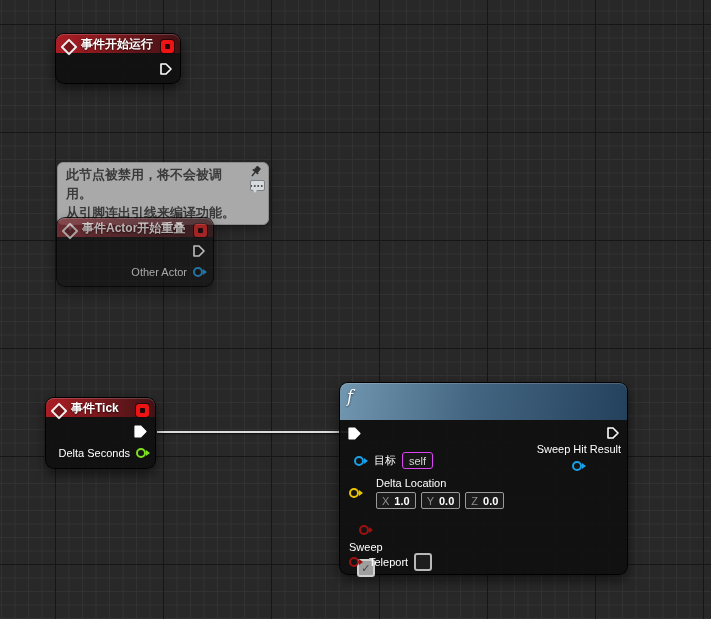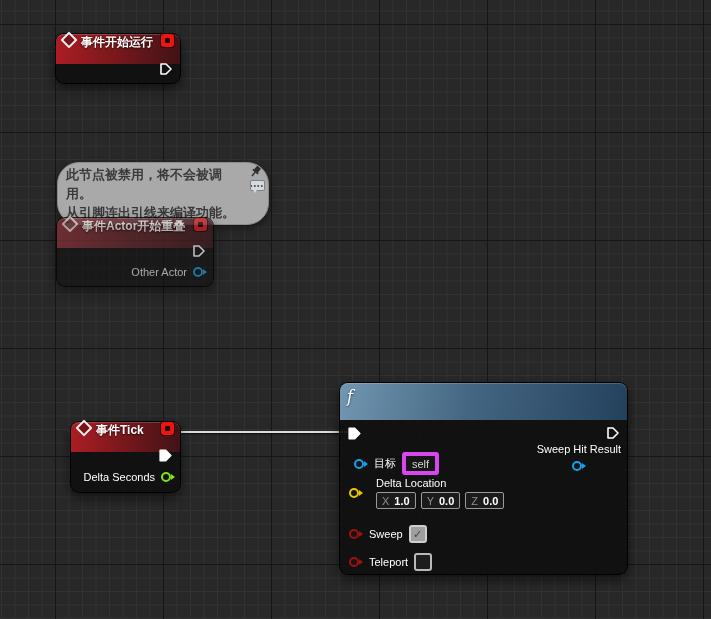--- a/index.html
+++ b/index.html
@@ -14,21 +14,21 @@
       linear-gradient(90deg,#323232 1px, transparent 1px);
     background-size:108px 108px,108px 108px,13.5px 13.5px,13.5px 13.5px;
     background-position:55px 24px;
   }
   .node{
     position:absolute;background:rgba(16,16,16,0.93);
     border:1px solid rgba(0,0,0,0.9);border-radius:9px;
     box-shadow:0 5px 12px rgba(0,0,0,0.55);
   }
   .hdr{
-    display:flex;align-items:flex-start;gap:6px;height:30px;
+    display:flex;align-items:flex-end;gap:6px;height:19px;
     padding:0 6px 0 7px;border-radius:8px 8px 0 0;
     box-shadow:inset 0 1px 0 rgba(255,255,255,0.18);
   }
   .hdr-event{background:linear-gradient(to right,#ab1d24 0%,#7c181d 45%,#401316 100%);}
   .hdr-event-dim{background:linear-gradient(to right,#7e3036 0%,#5d262b 45%,#3a1c1f 100%);}
   .hdr-fn{
     height:34px;align-items:flex-start;padding-top:3px;
     background:linear-gradient(100deg,#7297b1 0%,#446682 45%,#24415c 100%);
   }
   .ntitle{color:#fff;font-size:12px;font-weight:bold;text-shadow:0 1px 2px rgba(0,0,0,0.7);white-space:nowrap;}
@@ -44,21 +44,21 @@
   .pc{width:6px;height:6px;border-radius:50%;background:#141414;position:relative;flex:none;display:inline-block;}
   .pc::after{content:"";position:absolute;left:100%;top:50%;margin-left:2px;transform:translateY(-50%);
     border-left:4px solid var(--c);border-top:3px solid transparent;border-bottom:3px solid transparent;}
   .pc{border:2.5px solid var(--c);margin-right:4px;}
   
   .exec{flex:none;line-height:0;}
   
   .vbox{display:inline-flex;align-items:center;gap:5px;height:15px;padding:0 5px;border:1px solid #9a9a9a;border-radius:2px;background:#1b1b1b;}
   .vbox .vl{color:#8f8f8f;font-size:11px;}
   .vbox .vv{color:#fff;font-size:11px;font-weight:bold;}
-  .selfbox{display:inline-flex;align-items:center;height:15px;padding:0 6px;border:4px solid #d946ef;border-radius:3px;background:#161616;color:#d6d6d6;font-size:11px;}
+  .selfbox{display:inline-flex;align-items:center;height:15px;padding:0 6px;border:1px solid #d946ef;border-radius:3px;background:#161616;color:#d6d6d6;font-size:11px;}
   .cb{width:14px;height:14px;border-radius:3px;flex:none;display:flex;align-items:center;justify-content:center;}
   .cb-off{border:2px solid #b9b9b9;background:#1d1d1d;}
   .cb-on{border:2px solid #cfcfcf;background:#9f9f9f;color:#454545;font-size:11px;font-weight:bold;line-height:1;}
   
   .wire{position:absolute;height:2px;background:#dcdcdc;box-shadow:0 1px 2px rgba(0,0,0,0.7);}
   
   .tooltip{
     position:absolute;background:#a9a9a9;border:1px solid #8b8b8b;border-radius:6px;
     padding:2px 26px 2px 8px;color:#3a3a3a;font-size:13px;font-weight:bold;line-height:19px;
     box-shadow:0 3px 7px rgba(0,0,0,0.5);
@@ -87,21 +87,21 @@
     </div>
     <div class="row" style="right:7px;top:28px;">
       <span class="exec">
         <svg width="14" height="14" viewBox="0 0 14 14">
             <path d="M2 2 h5 l5 5 -5 5 h-5 z" fill="none" stroke="#fff" stroke-width="1.6" stroke-linejoin="round"></path>
           </svg>
       </span>
     </div>
   </div>
 
-  <div class="tooltip" style="left:57px;top:162px;width:176px;border-radius:22px;">
+  <div class="tooltip" style="left:57px;top:162px;width:176px;">
     <div>此节点被禁用，将不会被调用。</div>
     <div>从引脚连出引线来编译功能。</div>
     <span class="pinicon">
       <svg width="12" height="13" viewBox="0 0 12 13">
           <g transform="rotate(40 6 6)">
             <rect x="3.5" y="1" width="5" height="5.5" rx="1" fill="#2e2e2e"></rect>
             <rect x="2.5" y="6" width="7" height="1.6" fill="#2e2e2e"></rect>
             <rect x="5.4" y="7.4" width="1.4" height="5" fill="#2e2e2e"></rect>
           </g>
         </svg>
@@ -123,21 +123,21 @@
             <path d="M2 2 h5 l5 5 -5 5 h-5 z" fill="none" stroke="#e4e4e4" stroke-width="1.6" stroke-linejoin="round"></path>
           </svg>
       </span>
     </div>
     <div class="row" style="right:6px;top:48px;justify-content:center;">
       <span class="plabel-dim">Other Actor</span>
       <span class="pc" style="--c:#2286c0;"></span>
     </div>
   </div>
 
-  <div class="node" style="left:70px;top:397px;width:109px;height:70px;margin-top:24px;">
+  <div class="node" style="left:45px;top:397px;width:109px;height:70px;">
     <div class="hdr hdr-event">
       <span class="diamond"></span>
       <span class="ntitle">事件Tick</span>
       <span class="stopbox">
           <i></i>
         </span>
     </div>
     <div class="row" style="right:7px;top:26px;">
       <span class="exec">
         <svg width="15" height="15" viewBox="0 0 14 14">
@@ -195,21 +195,21 @@
             <span class="vv">0.0</span>
           </span>
           <span class="vbox">
             <span class="vl">Z</span>
             <span class="vv">0.0</span>
           </span>
         </span>
       </span>
     </div>
 
-    <div class="row" style="left:9px;top:142px;">
+    <div class="row" style="left:9px;top:142px;flex-direction:column;">
       <span class="pc" style="--c:#a01010;"></span>
       <span class="plabel">Sweep</span>
       <span class="cb cb-on">✓</span>
     </div>
 
     <div class="row" style="left:9px;top:170px;">
       <span class="pc" style="--c:#a01010;"></span>
       <span class="plabel">Teleport</span>
       <span class="cb cb-off"></span>
     </div>

